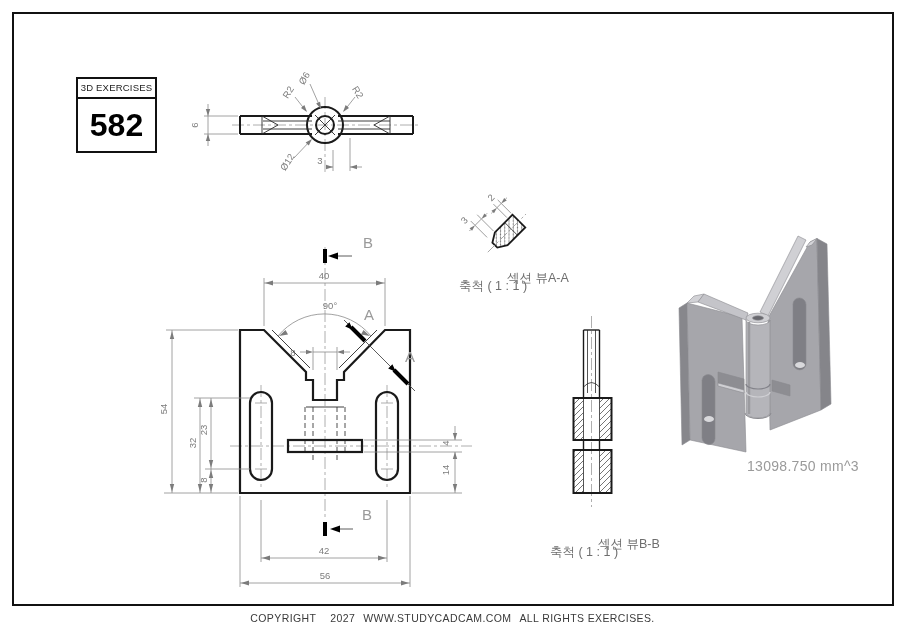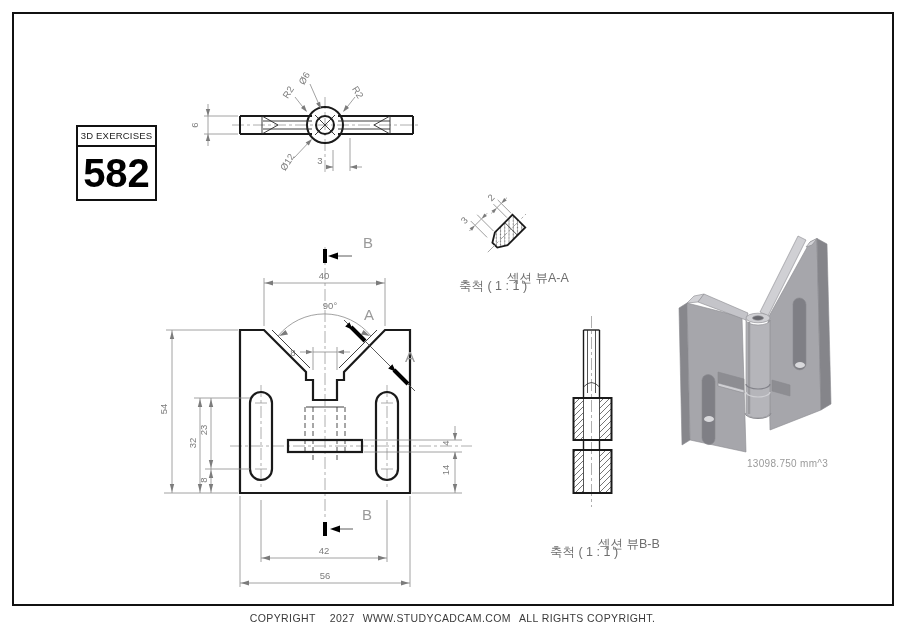--- a/index.html
+++ b/index.html
@@ -1,27 +1,27 @@
 <!DOCTYPE html>
 <html><head>
 <meta charset="utf-8">
 <style>
   html,body{margin:0;padding:0;background:#fff;}
   #page{position:relative;width:905px;height:640px;background:#fff;overflow:hidden;
         font-family:"Liberation Sans",sans-serif;}
   #frame{position:absolute;left:12px;top:12px;width:878px;height:590px;border:2.5px solid #111;}
-  #titleblock{position:absolute;left:76px;top:77px;width:77px;height:72px;border:2px solid #111;background:#fff;margin-top:48px;}
+  #titleblock{position:absolute;left:76px;top:77px;width:77px;height:72px;border:2px solid #111;background:#fff;}
   #titleblock .tb-head{height:18px;line-height:18px;border-bottom:2px solid #111;text-align:center;
         font-size:9.5px;color:#222;letter-spacing:.2px;}
-  #titleblock .tb-num{height:52px;line-height:52px;text-align:center;font-size:40px;font-weight:bold;color:#000;}
+  #titleblock .tb-num{height:52px;line-height:52px;text-align:center;font-size:32px;font-weight:bold;color:#000;}
   svg{position:absolute;left:0;top:0;}
   .caption{position:absolute;color:#6e6e6e;font-size:12.5px;white-space:nowrap;line-height:12px;}
   .caption .l1{position:absolute;left:0;top:0;margin-left:44px;}
   .caption .l2{position:absolute;left:-4px;top:8px;}
-  #volume{position:absolute;left:747px;top:458px;font-size:10px;color:#9a9a9a;letter-spacing:.3px;}
+  #volume{position:absolute;left:747px;top:458px;font-size:14px;color:#9a9a9a;letter-spacing:.3px;}
   #copyright{position:absolute;left:0;top:612px;width:905px;text-align:center;font-size:10.5px;color:#3a3a3a;}
   #copyright span{margin:0 4px;letter-spacing:.4px;}
   #copyright .site{font-weight:normal;}
   #copyright .yr{margin-left:10px;}
   text{font-family:"Liberation Sans",sans-serif;}
   .dimtxt{font-size:9.5px;fill:#7c7c7c;}
   .sectxt{font-size:15px;fill:#9a9a9a;}
 </style>
 </head>
 <body>
@@ -318,15 +318,15 @@
     <span class="l2">축척 ( 1 : 1 )</span>
   </div>
   <div class="caption" style="left:554px;top:538px;">
     <span class="l1">섹션 뷰B-B</span>
     <span class="l2">축척 ( 1 : 1 )</span>
   </div>
 
   <div id="volume">13098.750 mm^3</div>
 
   <div id="copyright">
-    <span>COPYRIGHT</span><span class="yr">2027</span><span class="site">WWW.STUDYCADCAM.COM</span><span>ALL RIGHTS COPYRIGHT.</span>
+    <span>COPYRIGHT</span><span class="yr">2027</span><span class="site">WWW.STUDYCADCAM.COM</span><span>ALL RIGHTS EXERCISES.</span>
   </div>
 </div>
 
 </body></html>

